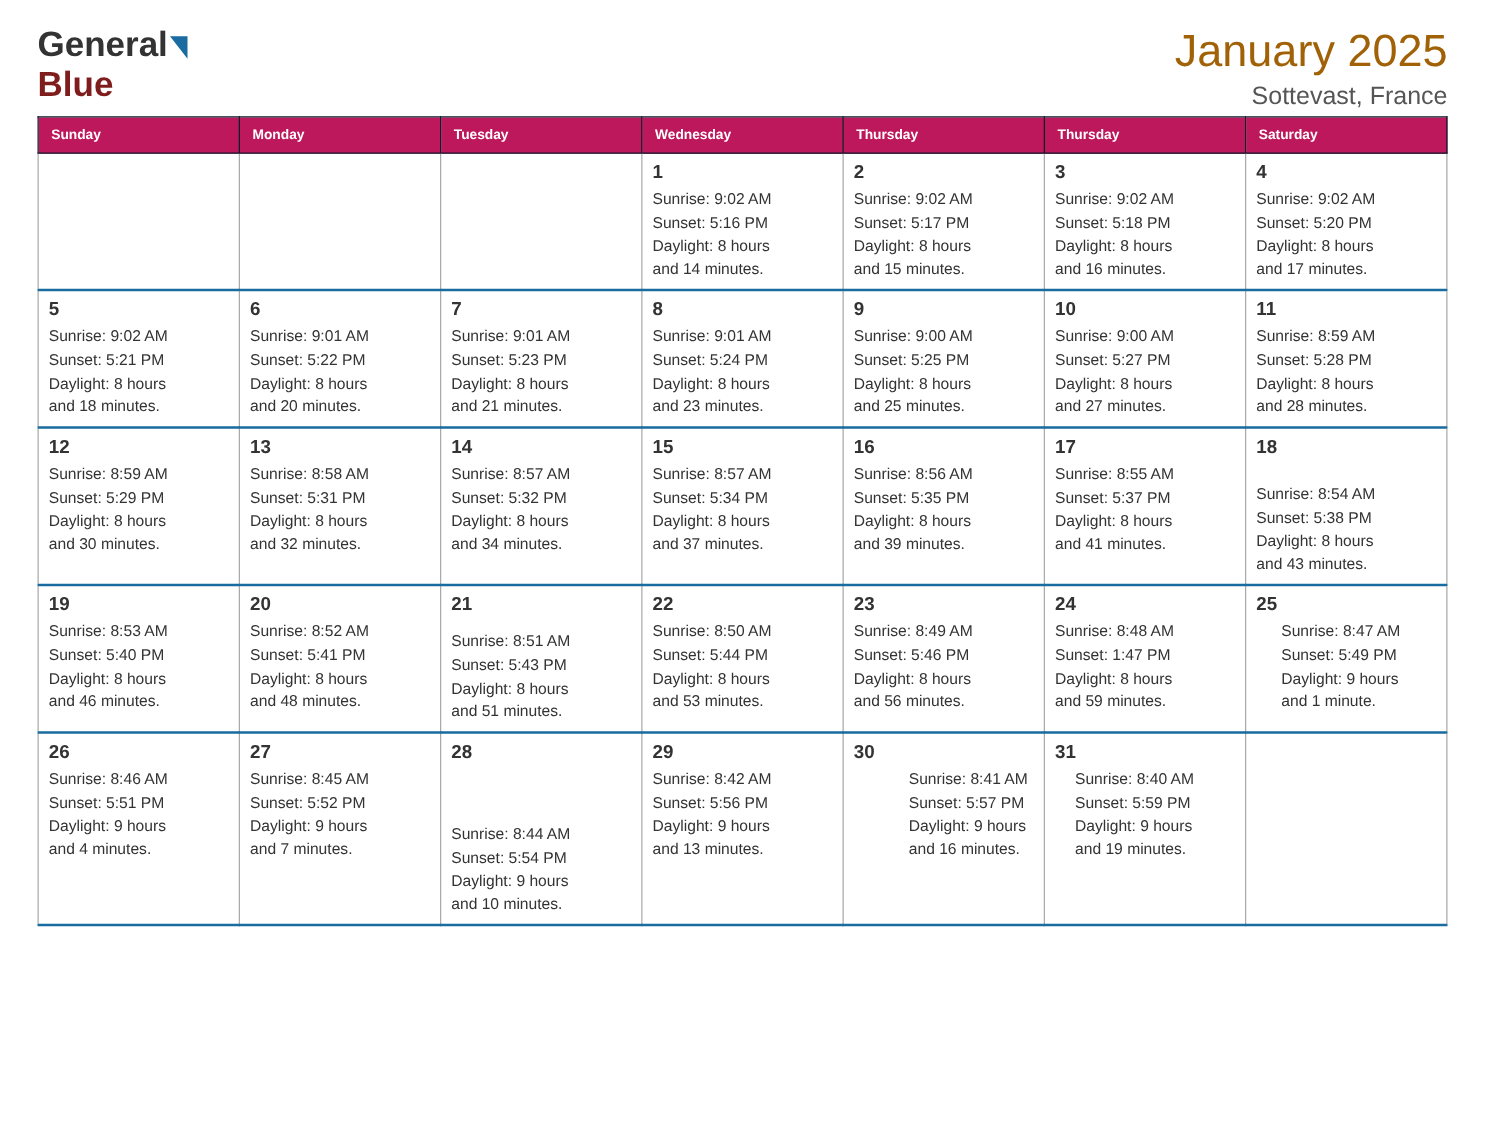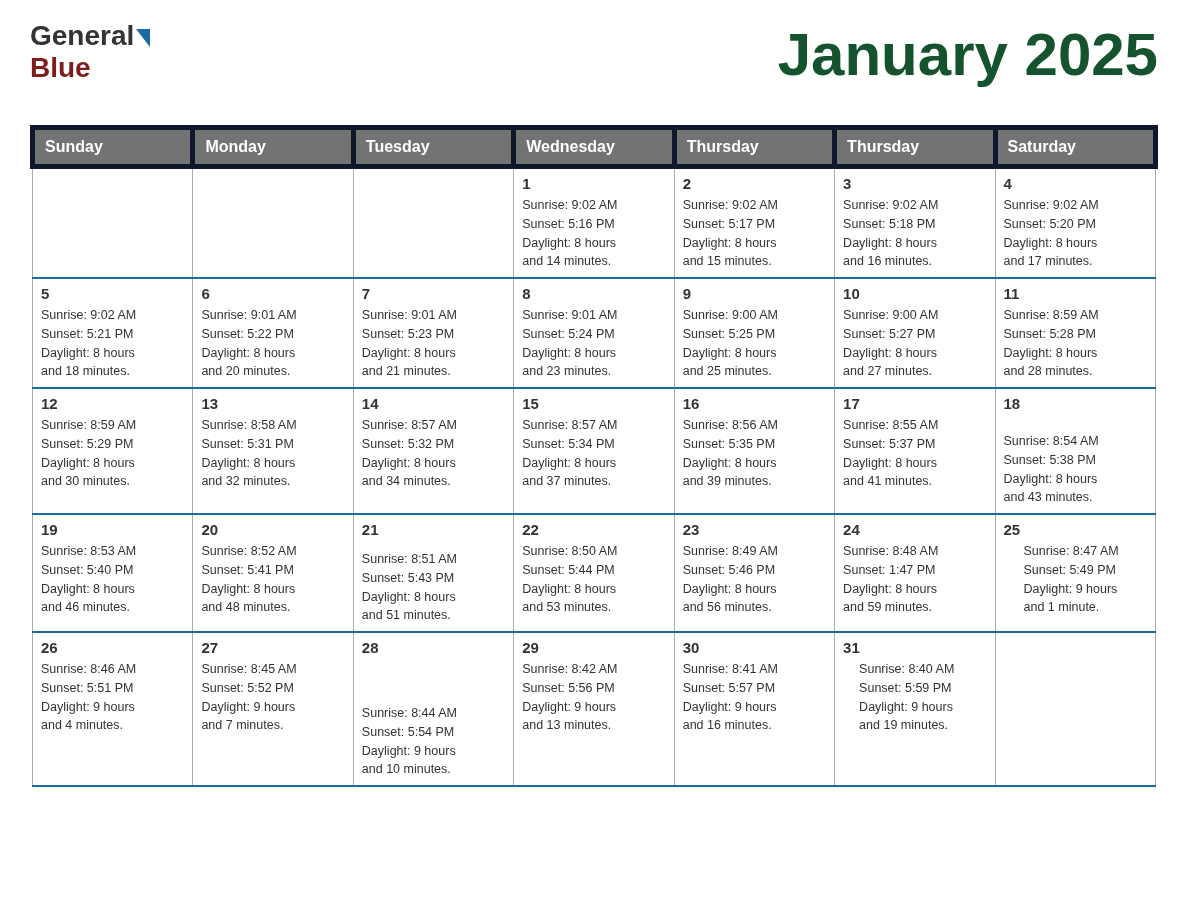--- a/index.html
+++ b/index.html
@@ -10,21 +10,21 @@
       width: 1188px;
       min-height: 918px;
     }
     .page {
       padding: 20px 30px;
     }
     .header {
       display: flex;
       justify-content: space-between;
       align-items: flex-start;
-      margin-bottom: 36px;
+      margin-bottom: 4px;
     }
     .logo {
       display: flex;
       flex-direction: column;
       align-items: flex-start;
     }
     .logo-text {
       display: flex;
       align-items: center;
     }
@@ -44,41 +44,41 @@
     }
     .logo-blue {
       font-size: 28px;
       font-weight: bold;
       color: #7f1d1d;
     }
     .title-block {
       text-align: right;
     }
     .title-block h1 {
-      font-size: 60px;
-      font-weight: bold;
-      color: #14532d;
+      font-size: 36px;
+      font-weight: normal;
+      color: #a16207;
     }
     .title-block .subtitle {
       font-size: 20px;
       color: #555;
       margin-top: 4px;
     }
     .calendar {
       width: 100%;
       border-collapse: collapse;
     }
     .calendar thead tr th {
-      background-color: #737373;
+      background-color: #be185d;
       color: #fff;
-      font-size: 16px;
+      font-size: 11px;
       font-weight: bold;
       padding: 8px 10px;
       text-align: left;
-      border: 5px solid #0f172a;
+      border: 1px solid #0f172a;
     }
     .calendar tbody tr td {
       border: 1px solid #aaa;
       vertical-align: top;
       padding: 6px 8px;
       width: calc(100%/7);
       min-height: 100px;
       font-size: 13px;
       color: #333;
     }
@@ -106,20 +106,21 @@
   <div class="header">
     <div class="logo">
       <div class="logo-text">
         <span class="logo-general">General</span>
         <div class="logo-triangle"></div>
       </div>
       <span class="logo-blue">Blue</span>
     </div>
     <div class="title-block">
       <h1>January 2025</h1>
+      <div class="subtitle">Sottevast, France</div>
     </div>
   </div>
 
   <table class="calendar">
     <thead>
       <tr>
       <th>Sunday</th>
           <th>Monday</th>
           <th>Tuesday</th>
           <th>Wednesday</th>
@@ -339,21 +340,21 @@
           </td>
           <td>
             <div class="day-number">29</div>
             <div class="day-info" style="white-space: pre-line;">Sunrise: 8:42 AM
 Sunset: 5:56 PM
 Daylight: 9 hours
 and 13 minutes.</div>
           </td>
           <td>
             <div class="day-number">30</div>
-            <div class="day-info" style="white-space: pre-line;">Sunrise: 8:41 AM
+            <div class="day-info" style="white-space: pre-line; margin-left: 44px;">Sunrise: 8:41 AM
 Sunset: 5:57 PM
 Daylight: 9 hours
 and 16 minutes.</div>
           </td>
           <td>
             <div class="day-number">31</div>
             <div class="day-info" style="white-space: pre-line; margin-left: 16px;">Sunrise: 8:40 AM
 Sunset: 5:59 PM
 Daylight: 9 hours
 and 19 minutes.</div>

